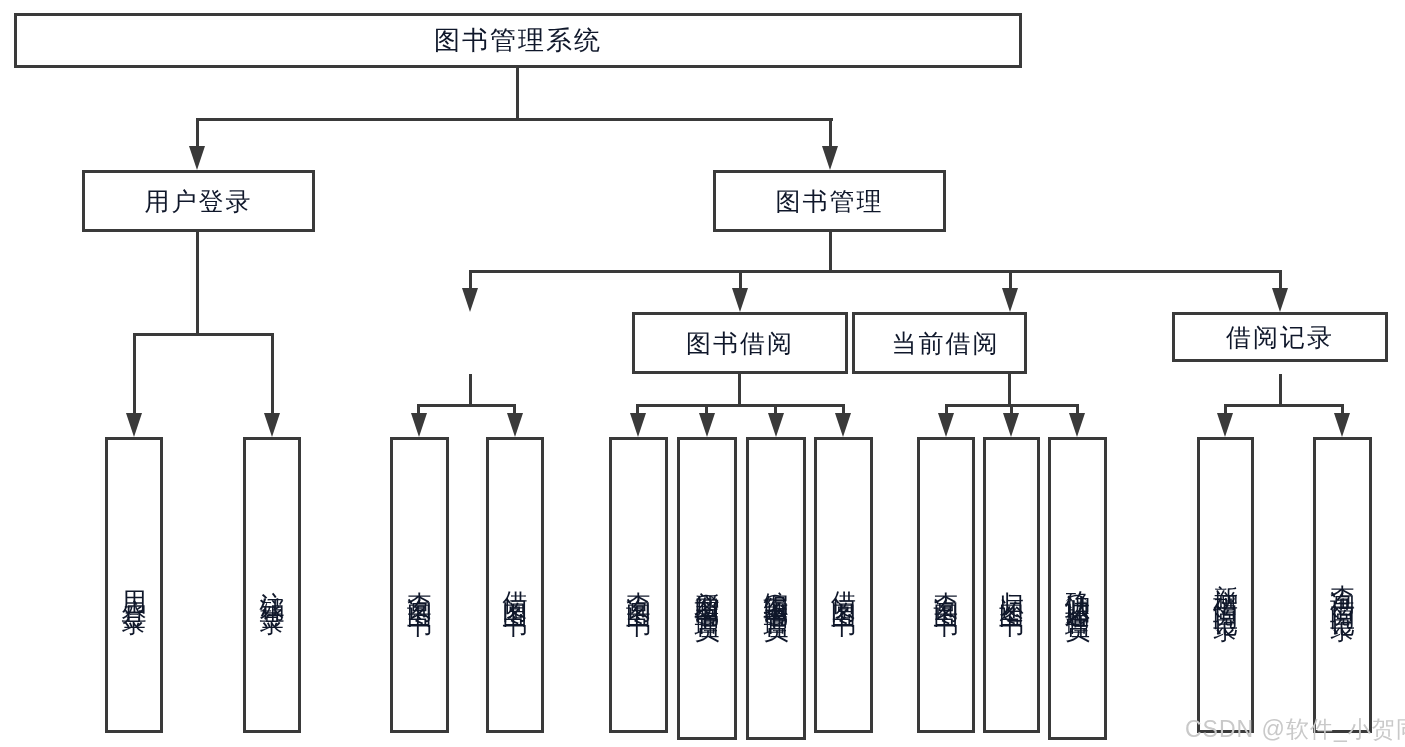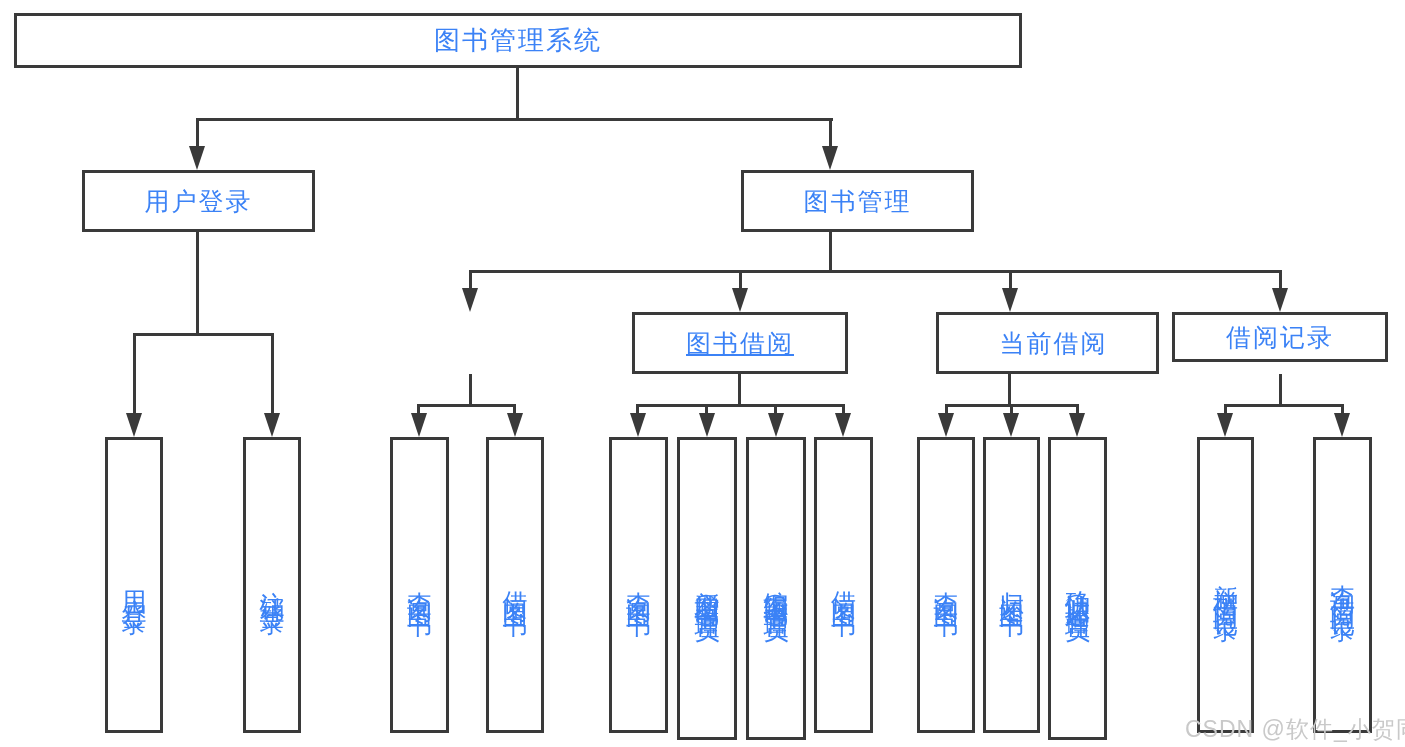--- a/index.html
+++ b/index.html
@@ -16,21 +16,21 @@
     overflow: hidden;
   }
   .box {
     position: absolute;
     box-sizing: border-box;
     border: 3px solid #3a3a3a;
     background: #ffffff;
     display: flex;
     align-items: center;
     justify-content: center;
-    color: #3b82f6;
+    color: #0f172a;
     font-size: 25px;
     letter-spacing: 2px;
   }
   .box.vtext {
     writing-mode: vertical-rl;
     text-orientation: mixed;
     letter-spacing: 7px;
     font-size: 25px;
     line-height: 1;
   }
@@ -120,24 +120,24 @@
   <div class="line" style="left:1279px;top:374px;width:3px;height:32px;"></div>
   <div class="line" style="left:1224px;top:404px;width:119px;height:3px;"></div>
   <div class="line" style="left:1224px;top:404px;width:3px;height:12px;"></div>
   <div class="arrow-down" style="left:1217px;top:413px;"></div>
   <div class="line" style="left:1341px;top:404px;width:3px;height:12px;"></div>
   <div class="arrow-down" style="left:1334px;top:413px;"></div>
 
   <div class="box" style="left:14px;top:13px;width:1008px;height:55px;font-size:26px;">图书管理系统</div>
 
   <div class="box" style="left:82px;top:170px;width:233px;height:62px;">用户登录</div>
-  <div class="box" style="left:713px;top:170px;width:233px;height:62px;margin-left:28px;">图书管理</div>
+  <div class="box" style="left:713px;top:170px;width:233px;height:62px;">图书管理</div>
 
-  <div class="box" style="left:632px;top:312px;width:216px;height:62px;text-decoration:underline;">图书借阅</div>
-  <div class="box" style="left:936px;top:312px;width:223px;height:62px;padding-left:12px;">当前借阅</div>
+  <div class="box" style="left:632px;top:312px;width:216px;height:62px;">图书借阅</div>
+  <div class="box" style="left:852px;top:312px;width:175px;height:62px;padding-left:12px;">当前借阅</div>
   <div class="box" style="left:1172px;top:312px;width:216px;height:50px;">借阅记录</div>
 
   <div class="box vtext" style="left:105px;top:437px;width:58px;height:296px;">用户登录</div>
   <div class="box vtext" style="left:243px;top:437px;width:58px;height:296px;">注销登录</div>
 
   <div class="box vtext" style="left:390px;top:437px;width:59px;height:296px;">查询图书</div>
   <div class="box vtext" style="left:486px;top:437px;width:58px;height:296px;">借阅图书</div>
 
   <div class="box vtext" style="left:609px;top:437px;width:59px;height:296px;">查询图书</div>
   <div class="box vtext long" style="left:677px;top:437px;width:60px;height:303px;">新增图书（管理员）</div>

